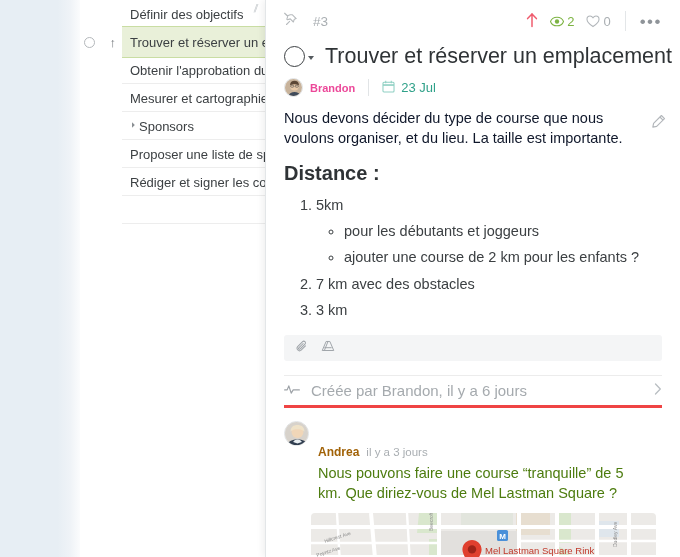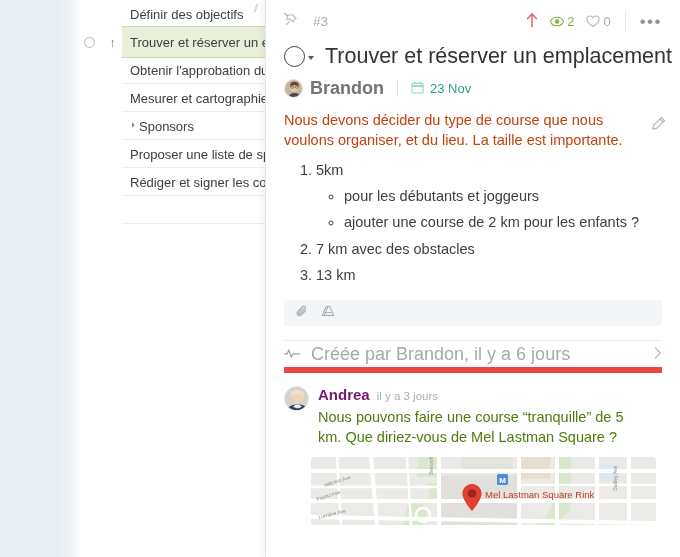--- a/index.html
+++ b/index.html
@@ -132,40 +132,40 @@
   .meta-row {
     display: flex; align-items: center;
     padding: 0 18px; margin-top: 9px;
     font-size: 13px;
   }
   .avatar {
     width: 19px; height: 19px; border-radius: 50%;
     flex: 0 0 19px; overflow: hidden; border: 1px solid #dfe2e4;
     margin-right: 7px;
   }
-  .author { color: #737373; font-weight: 700; font-size: 18px; }
+  .author { color: #ec4899; font-weight: 700; font-size: 11px; }
   .meta-sep { width: 1px; height: 17px; background: #e1e4e6; margin: 0 13px; }
   .cal-ico { margin-right: 6px; }
   .date-text { color: #2fa189; font-size: 13px; }
 
   
   .tag-row { display: flex; align-items: center; gap: 7px; padding: 0 18px; margin-top: 11px; }
   .tag {
     background: #2f9478; color: #ffffff;
     font-size: 11.5px; padding: 4px 11px; border-radius: 3px;
   }
   .tag-add {
     background: #f2f3f4; color: #90959a;
     font-size: 14px; line-height: 1; padding: 4px 9px 5px; border-radius: 3px;
   }
 
   
   .desc-block { position: relative; padding: 0 18px; margin-top: 11px; }
   .desc-text {
-    font-size: 14.5px; color: #c2410c; line-height: 1.38;
+    font-size: 14.5px; color: #0f172a; line-height: 1.38;
     max-width: 345px;
   }
   .edit-pencil {
     position: absolute; right: 14px; top: 6px;
     color: #b3b7bb; font-size: 15px;
   }
   .section-head {
     font-size: 20px; font-weight: 700; color: #2f3336;
     padding: 0 18px; margin-top: 14px;
   }
@@ -185,36 +185,36 @@
     margin: 14px 18px 0 18px;
     height: 26px; background: #f4f5f6; border-radius: 3px;
     display: flex; align-items: center; gap: 12px; padding: 0 11px;
   }
   .attach-ico { color: #9ea3a8; font-size: 14px; line-height: 1; }
 
   
   .activity {
     margin: 14px 18px 0 18px;
     border-top: 1px solid #ececec;
-    border-bottom: 6px solid #ef4444;
+    border-bottom: 3px solid #ef4444;
     height: 33px;
     display: flex; align-items: center;
-    font-size: 18px; color: #a5aaae;
+    font-size: 15px; color: #a5aaae;
   }
   .pulse-ico { color: #9ea3a8; margin-right: 11px; font-size: 13px; }
   .chev-right { margin-left: auto; color: #b9bec2; font-size: 13px; }
 
   
   .comment { display: flex; padding: 0 18px; margin-top: 13px; }
   .comment-av {
     width: 25px; height: 25px; border-radius: 50%;
     flex: 0 0 25px; overflow: hidden; border: 1px solid #dfe2e4; margin-right: 9px;
   }
   .comment-head { display: flex; align-items: baseline; gap: 7px; }
-  .comment-author { font-size: 15px; color: #701a75; font-weight: 700; }
+  .comment-author { font-size: 12px; color: #a16207; font-weight: 700; margin-top: 24px; }
   .comment-time { font-size: 11.5px; color: #a9aeb2; }
   .comment-body {
     font-size: 14.5px; color: #4d7c0f; line-height: 1.38; margin-top: 4px;
     max-width: 330px;
   }
 
   
   .map-wrap {
     margin: 10px 0 0 45px;
     width: 345px; height: 68px;
@@ -355,45 +355,46 @@
       <span class="author">Brandon</span>
       <span class="meta-sep"></span>
       <span class="cal-ico">
         <svg width="13" height="13" viewBox="0 0 16 16" fill="none" stroke="#8fd0c3" stroke-width="1.3">
           <rect x="1.2" y="2.8" width="13.6" height="12" rx="1.2"></rect>
           <line x1="1.2" y1="6.2" x2="14.8" y2="6.2" stroke-width="2"></line>
           <line x1="4.6" y1="1" x2="4.6" y2="4"></line>
             <line x1="11.4" y1="1" x2="11.4" y2="4"></line>
         </svg>
       </span>
-      <span class="date-text">23 Nov</span>
+      <span class="date-text">23 Jul</span>
     </div>
 
 
     <div class="desc-block">
       <div class="desc-text">Nous devons décider du type de course que nous voulons organiser, et du lieu. La taille est importante.</div>
       <span class="edit-pencil">
         <svg width="15" height="15" viewBox="0 0 18 18" fill="none" stroke="#b3b7bb" stroke-width="1.4" stroke-linejoin="round">
           <path d="M12.5 1.8l3.7 3.7-9.4 9.4-4.6.9.9-4.6z"></path>
           <line x1="10.7" y1="3.6" x2="14.4" y2="7.3"></line>
         </svg>
       </span>
     </div>
 
+    <div class="section-head">Distance :</div>
 
     <ol class="num-list">
       <li>
         <span>5km</span>
         <ul class="sub-list">
           <li>pour les débutants et joggeurs</li>
           <li>ajouter une course de 2 km pour les enfants ?</li>
         </ul>
       </li>
       <li>7 km avec des obstacles</li>
-      <li>13 km</li>
+      <li>3 km</li>
     </ol>
 
     <div class="attach-bar">
       <span class="attach-ico">
         <svg width="14" height="14" viewBox="0 0 18 18" fill="none" stroke="#9ea3a8" stroke-width="1.3" stroke-linecap="round">
           <path d="M13.4 7.6L7.9 13.1a3.2 3.2 0 0 1-4.5-4.5l6.4-6.4a2.1 2.1 0 0 1 3 3l-6.4 6.4a1 1 0 0 1-1.5-1.5l5.6-5.6"></path>
         </svg>
       </span>
       <span class="attach-ico">
         <svg width="14" height="14" viewBox="0 0 18 18" fill="none" stroke="#9ea3a8" stroke-width="1.25" stroke-linejoin="round">

